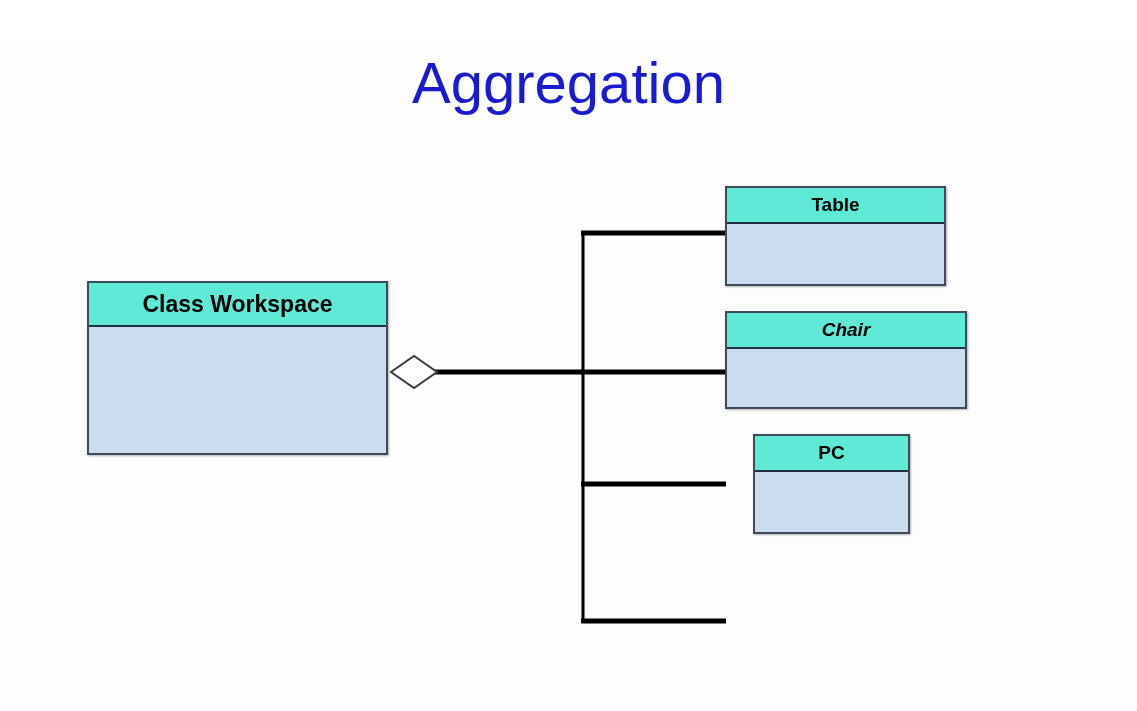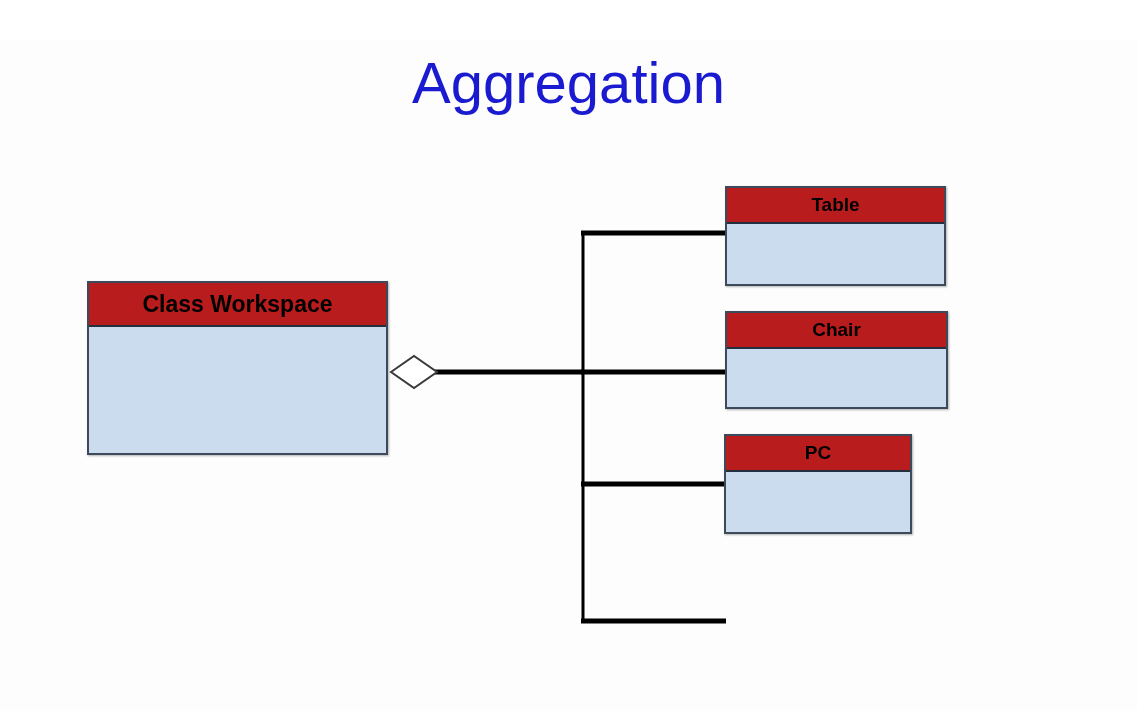--- a/index.html
+++ b/index.html
@@ -41,21 +41,21 @@
     top: 0;
     width: 1137px;
     height: 711px;
     pointer-events: none;
   }
 
   
   .uml-class {
     position: absolute;
     box-sizing: border-box;
-    background: #b91c1c;
+    background: #5eead4;
     border: 2px solid #3c4a5c;
     box-shadow: 1px 1px 2px rgba(0,0,0,0.30);
     display: flex;
     flex-direction: column;
   }
   .uml-header {
     box-sizing: border-box;
     flex: 0 0 auto;
     border-bottom: 2px solid #22303f;
     display: flex;
@@ -87,27 +87,28 @@
   
   #box-table {
     left: 725px;
     top: 146px;
     width: 221px;
     height: 100px;
   }
   #box-chair {
     left: 725px;
     top: 271px;
-    width: 223px;
+    width: 242px;
     height: 98px;
+    font-style: italic;
   }
   #box-pc {
-    left: 724px;
+    left: 753px;
     top: 394px;
-    width: 188px;
+    width: 157px;
     height: 100px;
   }
   #box-fan {
     left: 724px;
     top: 529px;
     width: 157px;
     height: 101px;
   }
   #box-table .uml-header,
   #box-chair .uml-header,

